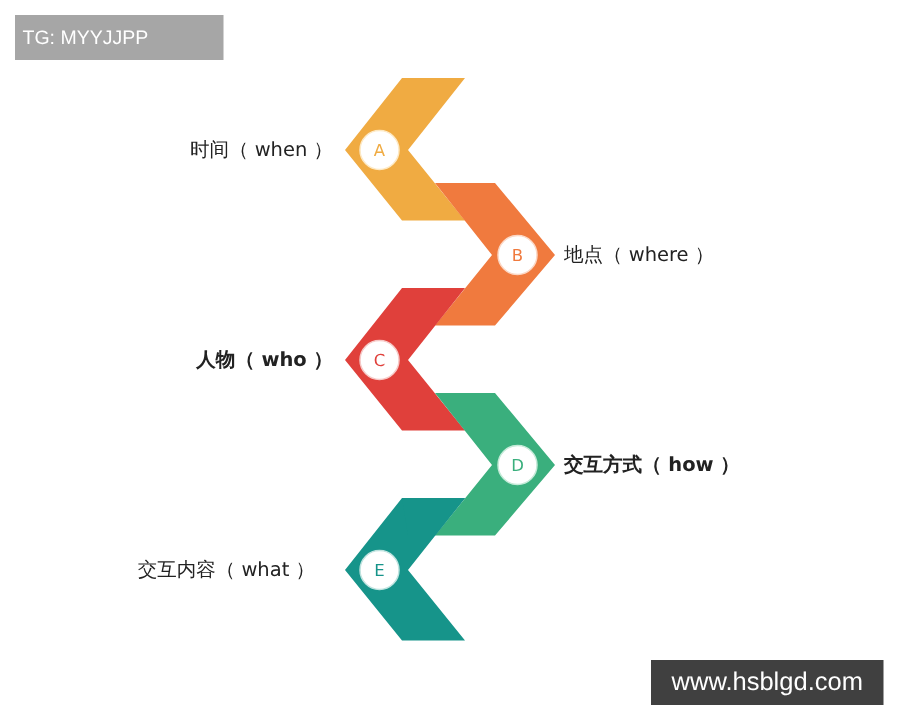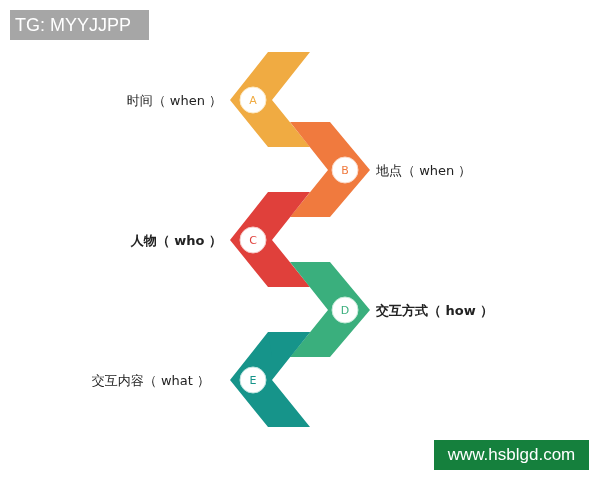--- a/index.html
+++ b/index.html
@@ -1,21 +1,21 @@
 <!DOCTYPE html>
 <html><head>
 <meta charset="utf-8">
 <style>
   html, body { margin:0; padding:0; }
   body { width:600px; height:480px; background:#ffffff; position:relative; overflow:hidden;
          font-family: "DejaVu Sans", "Liberation Sans", sans-serif; }
   .tag { position:absolute; left:10px; top:10px; width:139px; height:30px; background:#a6a6a6;
-         color:#ffffff; font-family:"Liberation Sans", sans-serif; font-size:18px; line-height:30px;
+         color:#ffffff; font-family:"Liberation Sans", sans-serif; font-size:13px; line-height:30px;
          padding-left:5px; box-sizing:border-box; }
-  .wm { position:absolute; left:434px; top:440px; width:155px; height:30px; background:#15803d;
+  .wm { position:absolute; left:434px; top:440px; width:155px; height:30px; background:#404040;
         color:#ffffff; font-family:"Liberation Sans", sans-serif; font-size:17px; line-height:30px;
         text-align:center; }
   svg.zig { position:absolute; left:0; top:0; }
   .label { position:absolute; font-size:13px; color:#222; white-space:nowrap; line-height:16px; }
   .label.left { text-align:right; }
   .circle-letter { font-family:"DejaVu Sans", sans-serif; font-size:11px; }
 </style>
 </head>
 <body>
 
@@ -51,18 +51,18 @@
     <circle cx="345" cy="310" r="13" fill="#ffffff" stroke="#c5ead8" stroke-width="1"></circle>
     <text class="circle-letter" x="345" y="314" text-anchor="middle" fill="#3aaf7d">D</text>
   </g>
   <g>
     <circle cx="253" cy="380" r="13" fill="#ffffff" stroke="#bfe3df" stroke-width="1"></circle>
     <text class="circle-letter" x="253" y="384" text-anchor="middle" fill="#16948a">E</text>
   </g>
 </svg>
 
 <div class="label left" style="right:378px; top:93px;padding-left:28px;">时间（ when ）</div>
-<div class="label" style="left:376px; top:163px;">地点（ when ）</div>
+<div class="label" style="left:376px; top:163px;">地点（ where ）</div>
 <div class="label left" style="right:378px; top:233px;font-weight:bold;">人物（ who ）</div>
 <div class="label" style="left:376px; top:303px;font-weight:bold;">交互方式（ how ）</div>
 <div class="label left" style="right:390px; top:373px;">交互内容（ what ）</div>
 
 <div class="wm">www.hsblgd.com</div>
 
 </body></html>

